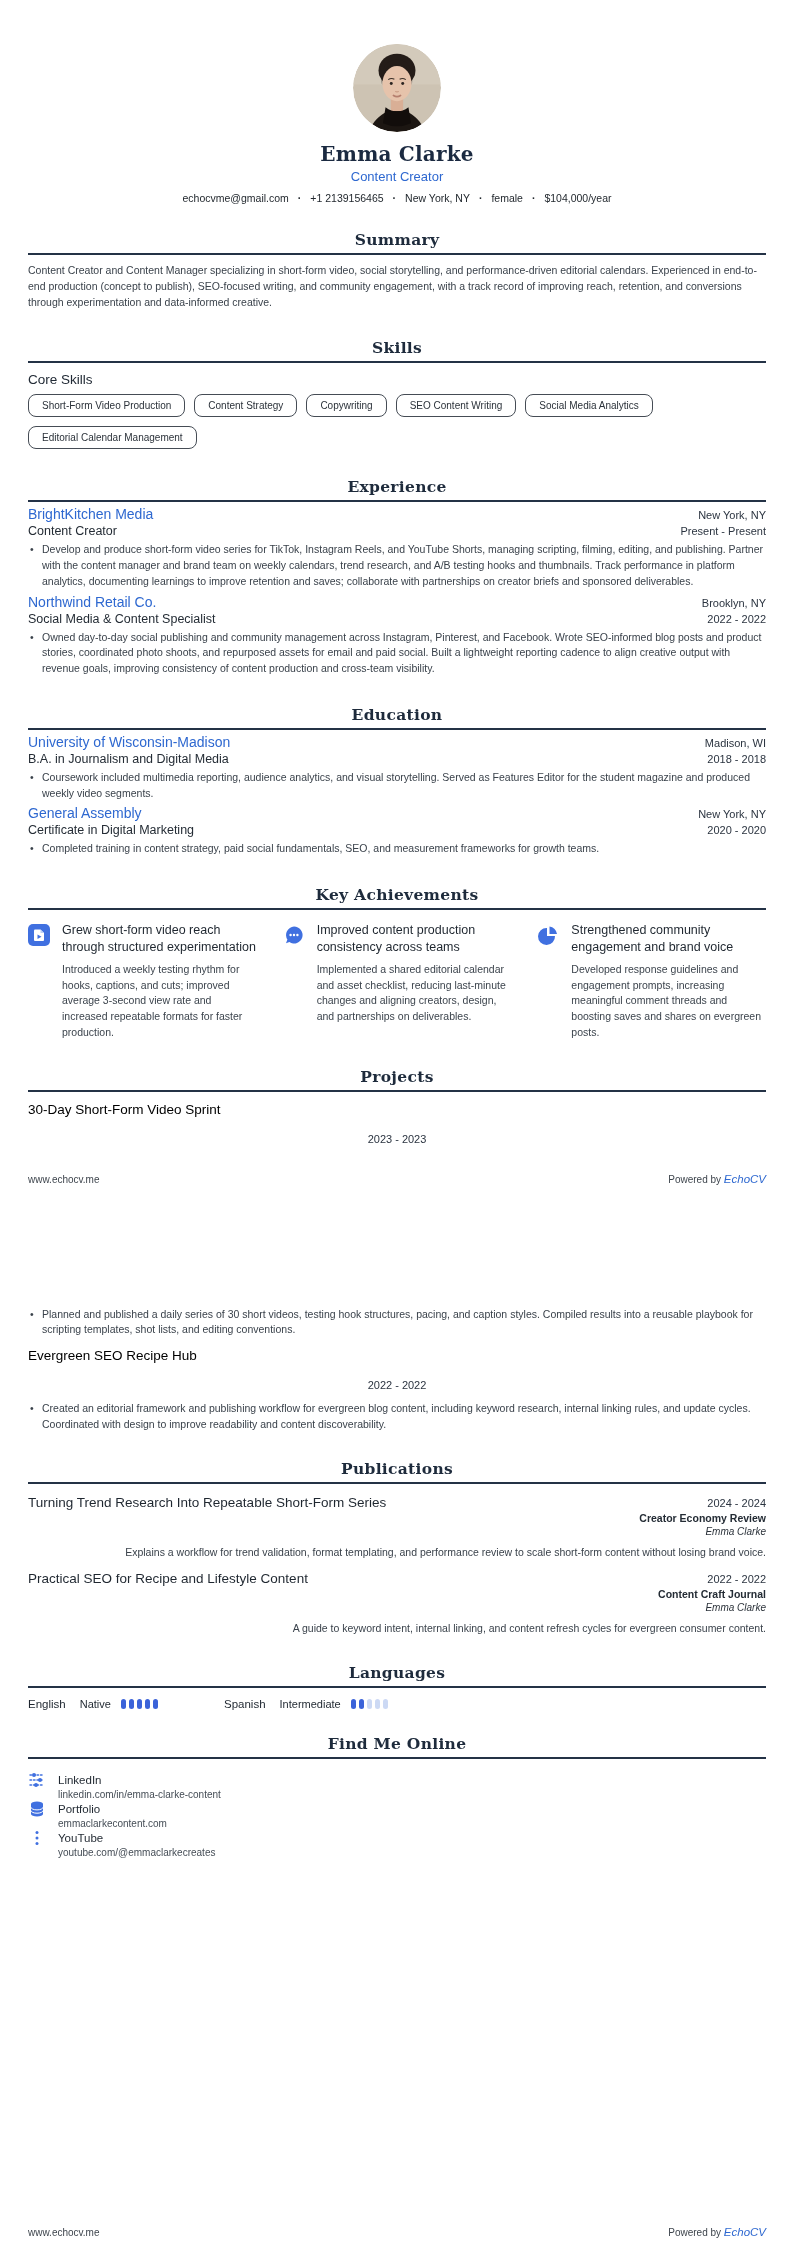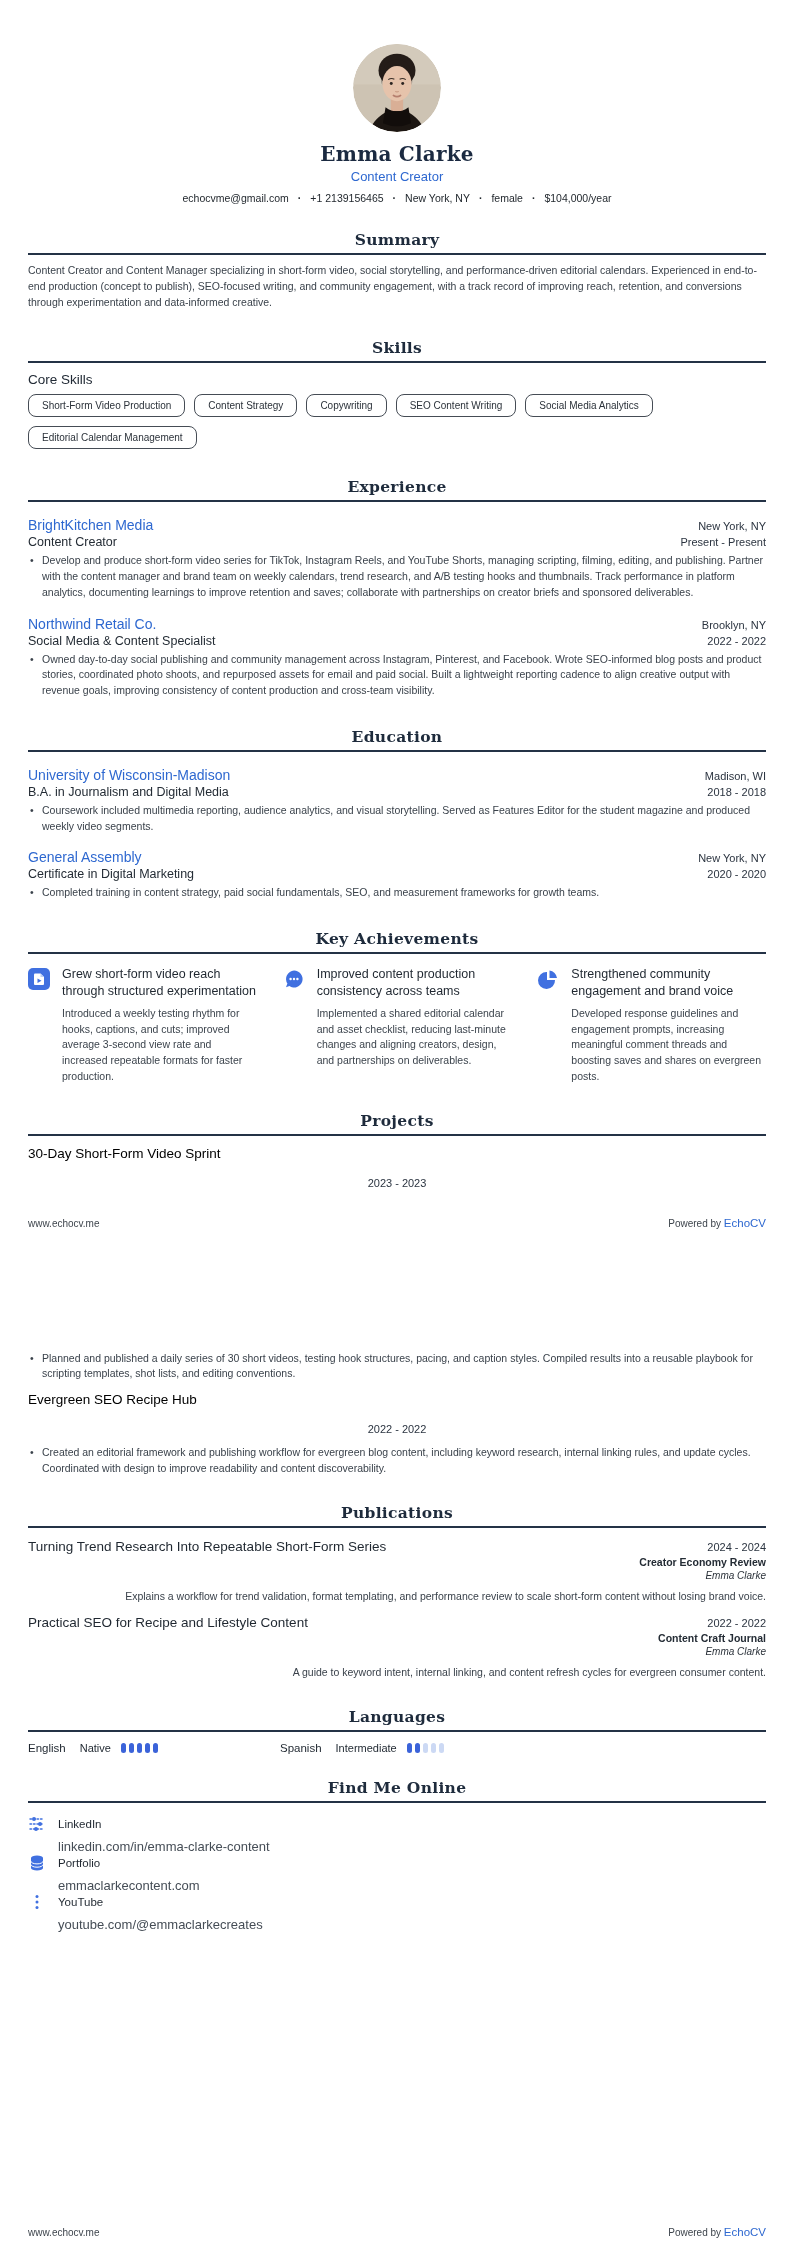--- a/index.html
+++ b/index.html
@@ -44,21 +44,21 @@
   .skills-sec { margin-top: 28px; }
   .group-label { margin-top: 9px; font-size: 13.5px; color: #222b36; }
   .chips { margin-top: 7px; display: flex; flex-wrap: wrap; gap: 9px; }
   .chip {
     border: 1px solid #454c55; border-radius: 8px;
     padding: 5px 13px; font-size: 10px; color: #2b323a; background:#fff;
   }
 
   
   .exp-sec, .edu-sec { margin-top: 28px; }
-  .entry { margin-top: 15px; }
+  .entry { margin-top: 4px; }
   .row { display: flex; justify-content: space-between; align-items: baseline; }
   .org { font-size: 14px; color: #2e68d0; }
   .place { font-size: 11px; color: #2b3440; }
   .role-row { margin-top: 2px; }
   .role { font-size: 12.5px; color: #242c35; }
   .dates { font-size: 11px; color: #2b3440; }
   .bullet { position: relative; margin-top: 4px; padding-left: 14px; font-size: 10.5px; line-height: 1.5; color: #3a424b; }
   .bullet::before { content: "•"; position: absolute; left: 2px; top: 0; color:#3a424b; }
 
   
@@ -73,49 +73,49 @@
 
   
   .proj-sec { margin-top: 26px; }
   .proj-name { margin-top: 10px; font-size: 13.5px; color: #000000; }
   .proj-dates { margin-top: 16px; text-align: center; font-size: 11px; color: #2b3440; }
 
   
   .pagebreak { margin-top: 28px; margin-bottom: 122px; display: flex; justify-content: space-between; align-items: baseline; }
   .foot-site { font-size: 10px; color: #3e454d; text-decoration: none; }
   .foot-right { font-size: 10px; color: #3e454d; }
-  .foot-brand { font-size: 11.5px; color: #2e68d0; text-decoration: none; }
+  .foot-brand { font-size: 11.5px; color: #2e68d0; text-decoration: none; font-style: italic; }
 
   
   .pub-sec { margin-top: 26px; }
   .pub-entry { margin-top: 11px; text-align: right; }
   .pub-title { font-size: 13.5px; color: #1f2730; }
   .pub-publisher { margin-top: 2px; font-size: 10.5px; font-weight: 700; color: #242c35; }
   .pub-author { margin-top: 2px; font-size: 10px; font-style: italic; color: #2b323a; }
   .pub-desc { margin-top: 8px; font-size: 10.5px; line-height: 1.5; color: #3a424b; }
 
   
   .lang-sec { margin-top: 26px; }
   .lang-row { margin-top: 10px; display: flex; }
-  .lang-item { display: flex; align-items: center; width: 252px; }
+  .lang-item { display: flex; align-items: center; width: 196px; }
   .lang-name { font-size: 11.5px; color: #1f2730; }
   .lang-level { margin-left: 14px; font-size: 11px; color: #242c35; }
   .lang-dots { margin-left: 10px; display: flex; gap: 3px; align-items: center; }
   .dot { width: 5px; height: 10px; border-radius: 3px; background: #ccd9f4; }
   .dot.filled { background: #3b63d9; }
 
   
   .online-sec { margin-top: 24px; }
   .online-grid { margin-top: 12px; display: grid; grid-template-columns: repeat(1, 1fr); column-gap: 20px; }
   .online-item { display: flex; flex-direction: column; }
   .online-top { display: flex; align-items: center; }
   .online-icon { flex: 0 0 18px; }
   .online-icon svg { display: block; }
   .online-label { margin-left: 12px; font-size: 11.5px; color: #1f2730; }
-  .online-url { margin-top: 6px; margin-left: 30px; font-size: 13px; color: #454d56; text-decoration: none; }
+  .online-url { margin-left: 30px; font-size: 10px; color: #454d56; text-decoration: none; }
 
   
   .bottom-footer {
     position: absolute; left: 28px; right: 28px; bottom: 8px;
     display: flex; justify-content: space-between; align-items: baseline;
   }
 </style>
 </head>
 <body>
 

